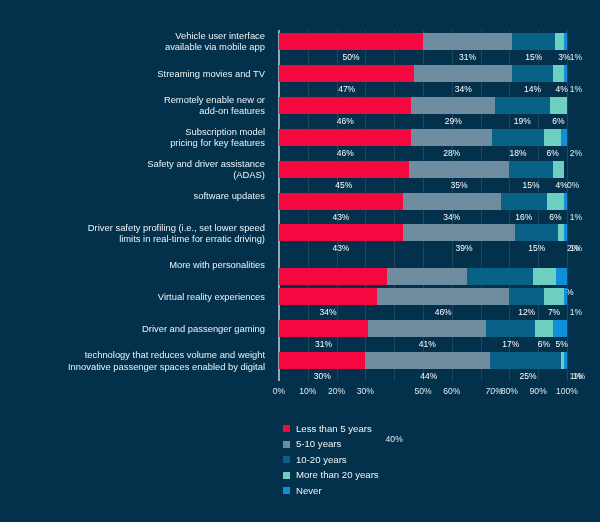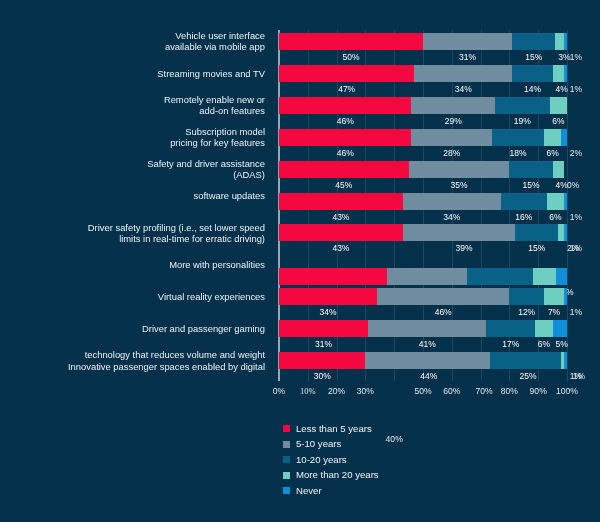--- a/index.html
+++ b/index.html
@@ -396,27 +396,27 @@
         <div>Driver and passenger gaming</div>
       </div>
       <div class="cat-label" style="top: 319.291px;">
         <div>technology that reduces volume and weight</div>
         <div>Innovative passenger spaces enabled by digital</div>
       </div>
     </div>
 
   <div class="xaxis" id="xaxis">
       <div class="xtick" style="left: 0px;">0%</div>
-      <div class="xtick" style="left: 28.8px; font-family: Liberation Serif, serif;">10%</div>
+      <div class="xtick" style="left: 28.8px;">10%</div>
       <div class="xtick" style="left: 57.6px;">20%</div>
       <div class="xtick" style="left: 86.4px;">30%</div>
       <div class="xtick" style="left: 115.2px; margin-top: 48px;">40%</div>
       <div class="xtick" style="left: 144px;">50%</div>
       <div class="xtick" style="left: 172.8px;">60%</div>
-      <div class="xtick" style="left: 205px;">70%</div>
+      <div class="xtick" style="left: 215px; font-style: italic;">70%</div>
       <div class="xtick" style="left: 230.4px;">80%</div>
       <div class="xtick" style="left: 259.2px;">90%</div>
       <div class="xtick" style="left: 288px;">100%</div>
     </div>
 
   <div class="legend" id="legend">
       <div class="legend-item">
         <span class="swatch" style="background: rgb(245, 7, 63);"></span>
         <span class="legend-text">Less than 5 years</span>
       </div>

